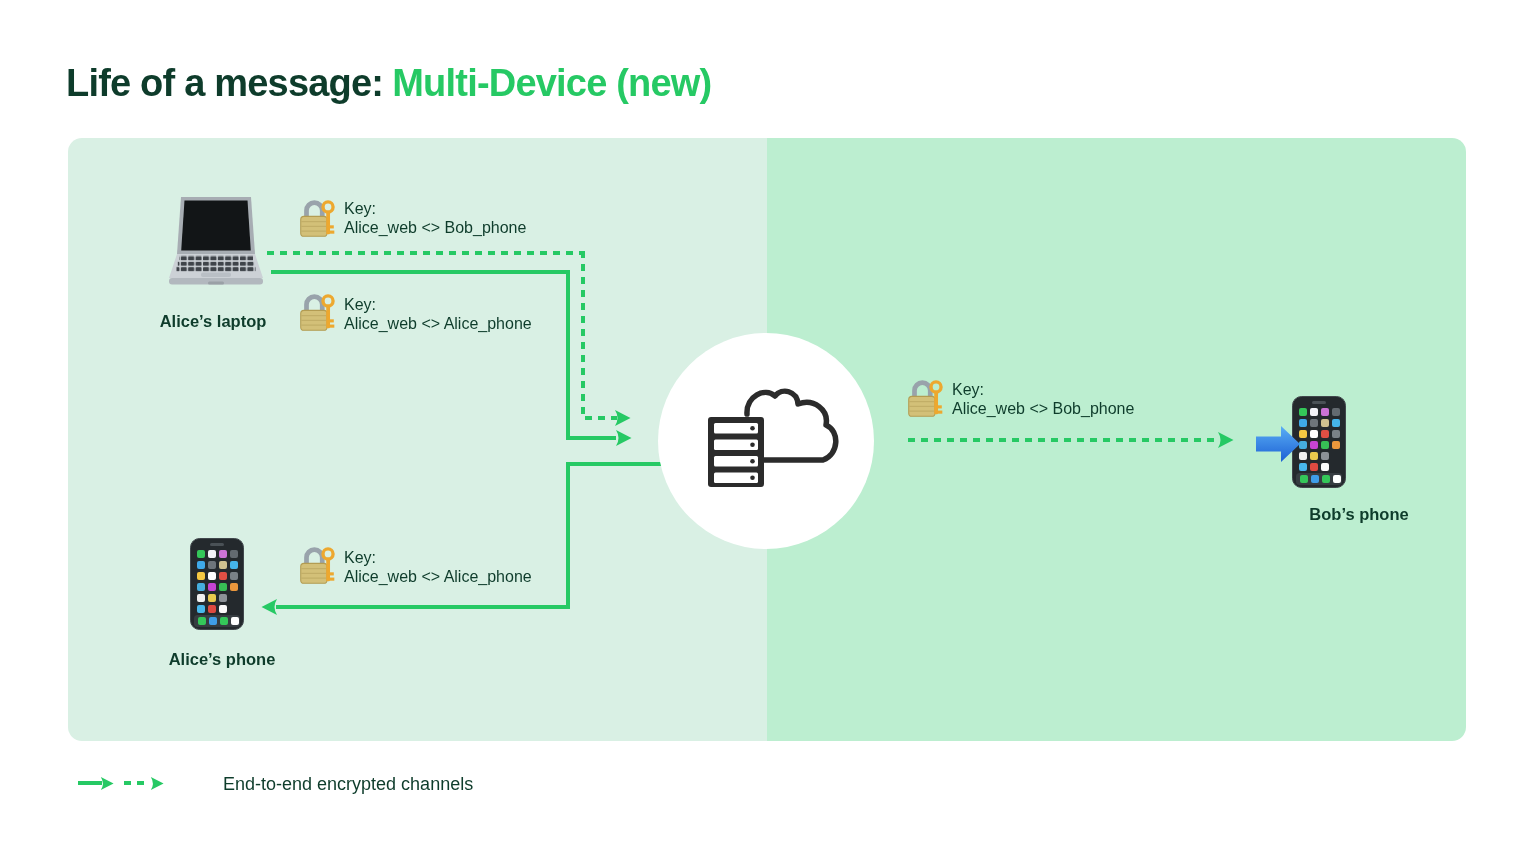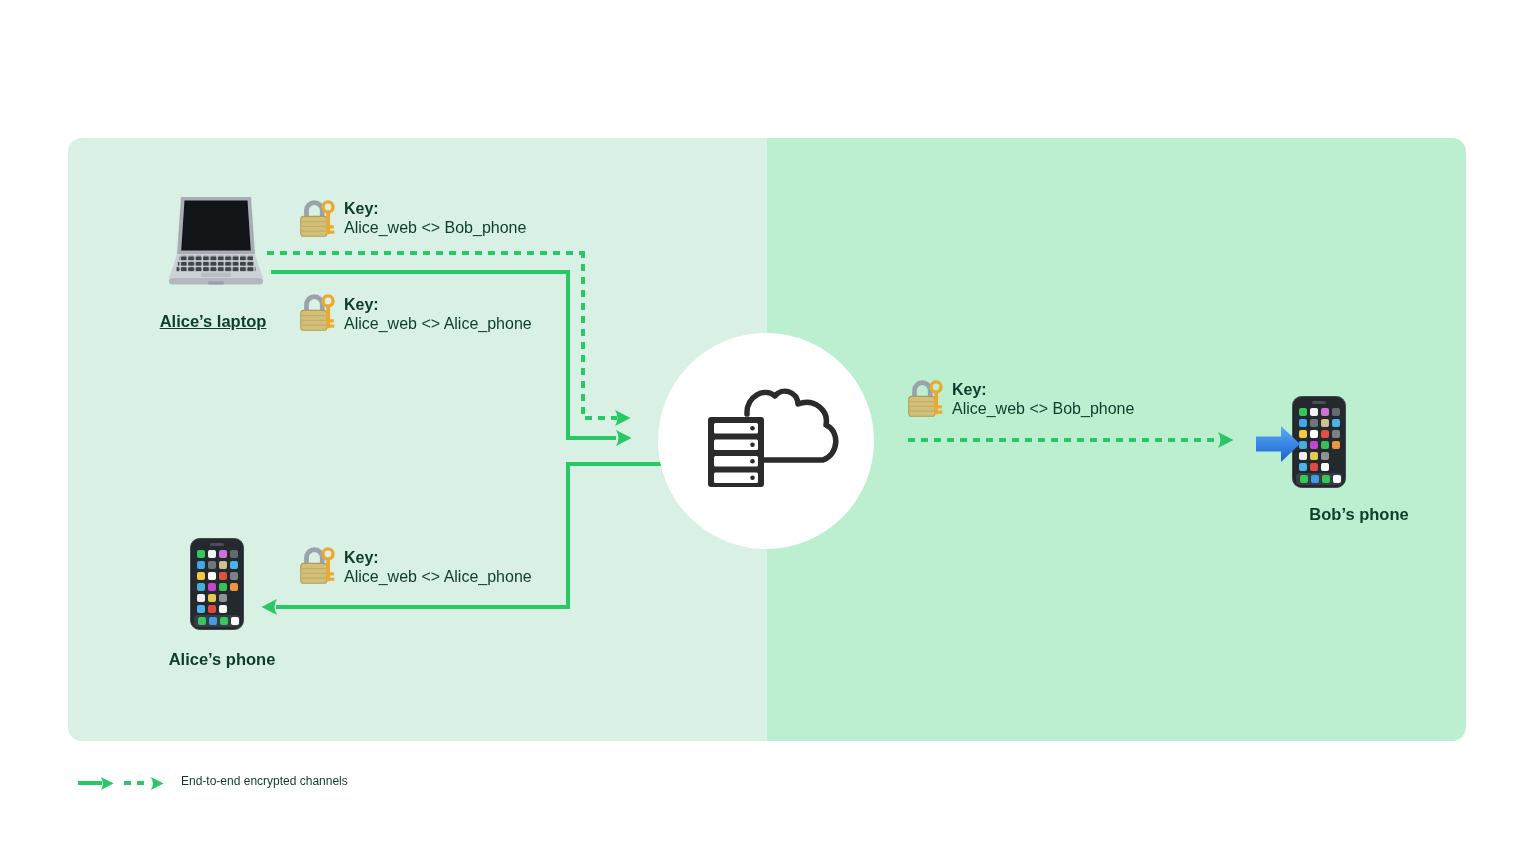--- a/index.html
+++ b/index.html
@@ -21,23 +21,23 @@
   .page-title .accent{color:var(--accent-green);margin-left:0.24em;}
   .panel{border-radius:14px;overflow:hidden;display:flex;}
   .panel-half{width:50%;height:100%;}
   .panel-half.left{background:var(--panel-left);}
   .panel-half.right{background:var(--panel-right);}
   .line{background:var(--accent-green);}
   .dash-h{background:repeating-linear-gradient(90deg,var(--accent-green) 0 7px,transparent 7px 13px);}
   .dash-v{background:repeating-linear-gradient(180deg,var(--accent-green) 0 7px,transparent 7px 13px);}
   .server-circle{background:#ffffff;border-radius:50%;}
   .key-text{font-size:16px;line-height:19px;white-space:nowrap;}
-  .key-text .key-label{font-weight:700;}
+  .key-text .key-label{font-weight:400;}
   .device-label{font-size:16.5px;font-weight:700;text-align:center;white-space:nowrap;}
-  .legend-label{font-size:12px;white-space:nowrap;}
+  .legend-label{font-size:18px;white-space:nowrap;margin-left:42px;}
   svg{display:block;}
 </style>
 </head>
 <body>
 
 <svg aria-hidden="true" style="position:absolute;width:0;height:0;overflow:hidden">
   <defs>
     <symbol id="sym-arrowhead-right" viewBox="0 0 17 18">
       <path d="M1 1 L16.5 9 L1 17 Q6 9 1 1 Z" fill="var(--accent-green)"></path>
     </symbol>
@@ -82,20 +82,23 @@
       <rect x="8" y="79" width="8" height="8" rx="2" fill="#34C759"></rect>
         <rect x="19" y="79" width="8" height="8" rx="2" fill="#3F9DE8"></rect>
         <rect x="30" y="79" width="8" height="8" rx="2" fill="#34C759"></rect>
         <rect x="41" y="79" width="8" height="8" rx="2" fill="#FFFFFF"></rect>
     </symbol>
   </defs>
 </svg>
 
 <div class="page">
 
+  <h1 class="abs page-title" style="left:66px;top:62px;">
+    <span>Life of a message:</span><span class="accent">Multi-Device (new)</span>
+  </h1>
 
   <div class="abs panel" style="left:68px;top:138px;width:1398px;height:603px;">
     <div class="panel-half left"></div>
     <div class="panel-half right"></div>
   </div>
 
   <div class="abs dash-h" style="left:267px;top:251px;width:316px;height:4px;"></div>
   <div class="abs dash-v" style="left:581px;top:251px;width:4px;height:169px;"></div>
   <div class="abs dash-h" style="left:585px;top:416px;width:32px;height:4px;"></div>
   <svg class="abs" style="left:614px;top:409px;" width="17" height="18">
@@ -144,21 +147,21 @@
     <polygon points="15,0 85,0 89,57 11,57" fill="#A7ADB3"></polygon>
     <polygon points="18.5,3.5 81.5,3.5 84.8,53.5 15.2,53.5" fill="#121517"></polygon>
     <polygon points="11,57 89,57 97,81 3,81" fill="#CCD1D6"></polygon>
     <rect x="13" y="58.5" width="74" height="4.8" fill="url(#keysp)"></rect>
     <rect x="11.8" y="64" width="76.4" height="4.8" fill="url(#keysp)"></rect>
     <rect x="10.5" y="69.5" width="79" height="4.8" fill="url(#keysp)"></rect>
     <rect x="35" y="75.5" width="30" height="4.5" rx="2" fill="#B9BFC5"></rect>
     <rect x="3" y="81" width="94" height="6.5" rx="3" fill="#B2B8BE"></rect>
     <rect x="42" y="84.5" width="16" height="3" rx="1.5" fill="#9AA0A6"></rect>
   </svg>
-  <div class="abs device-label" style="left:143px;top:312px;width:140px;text-decoration:underline;">Alice’s laptop</div>
+  <div class="abs device-label" style="left:143px;top:312px;width:140px;">Alice’s laptop</div>
 
   <svg class="abs" style="left:190px;top:538px;" width="54" height="92">
       <use href="#sym-phone"></use>
     </svg>
   <div class="abs device-label" style="left:152px;top:650px;width:140px;">Alice’s phone</div>
 
   <svg class="abs" style="left:1292px;top:396px;" width="54" height="92">
       <use href="#sym-phone"></use>
     </svg>
   <div class="abs device-label" style="left:1289px;top:505px;width:140px;">Bob’s phone</div>

